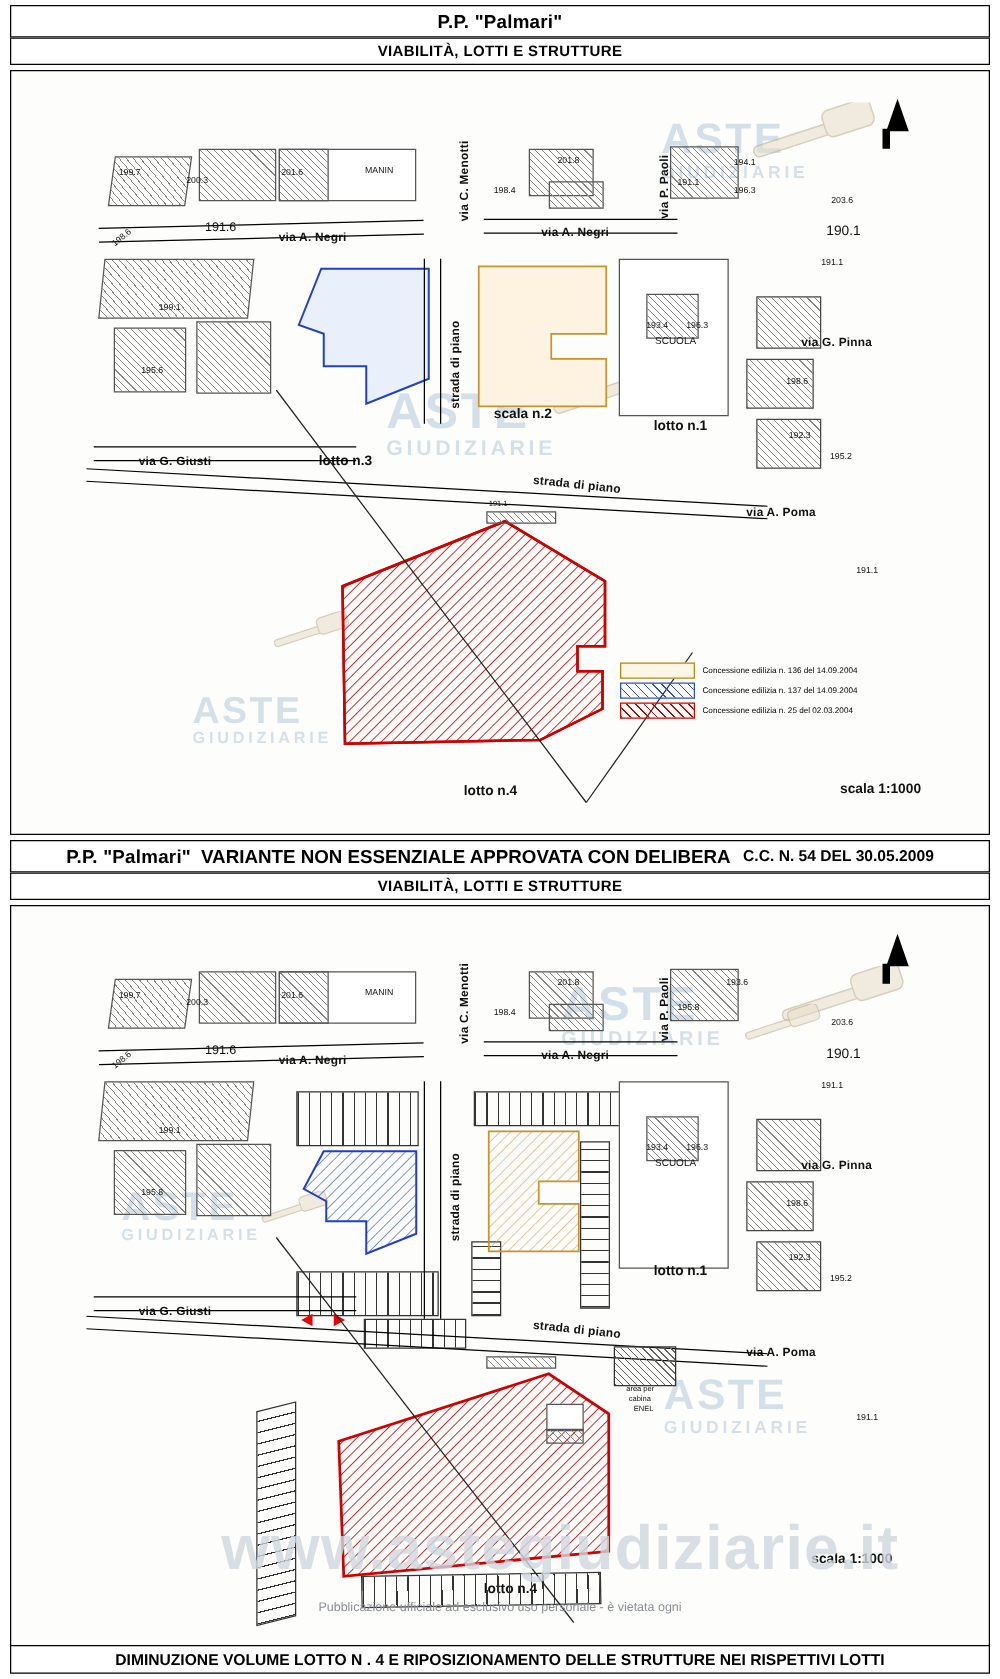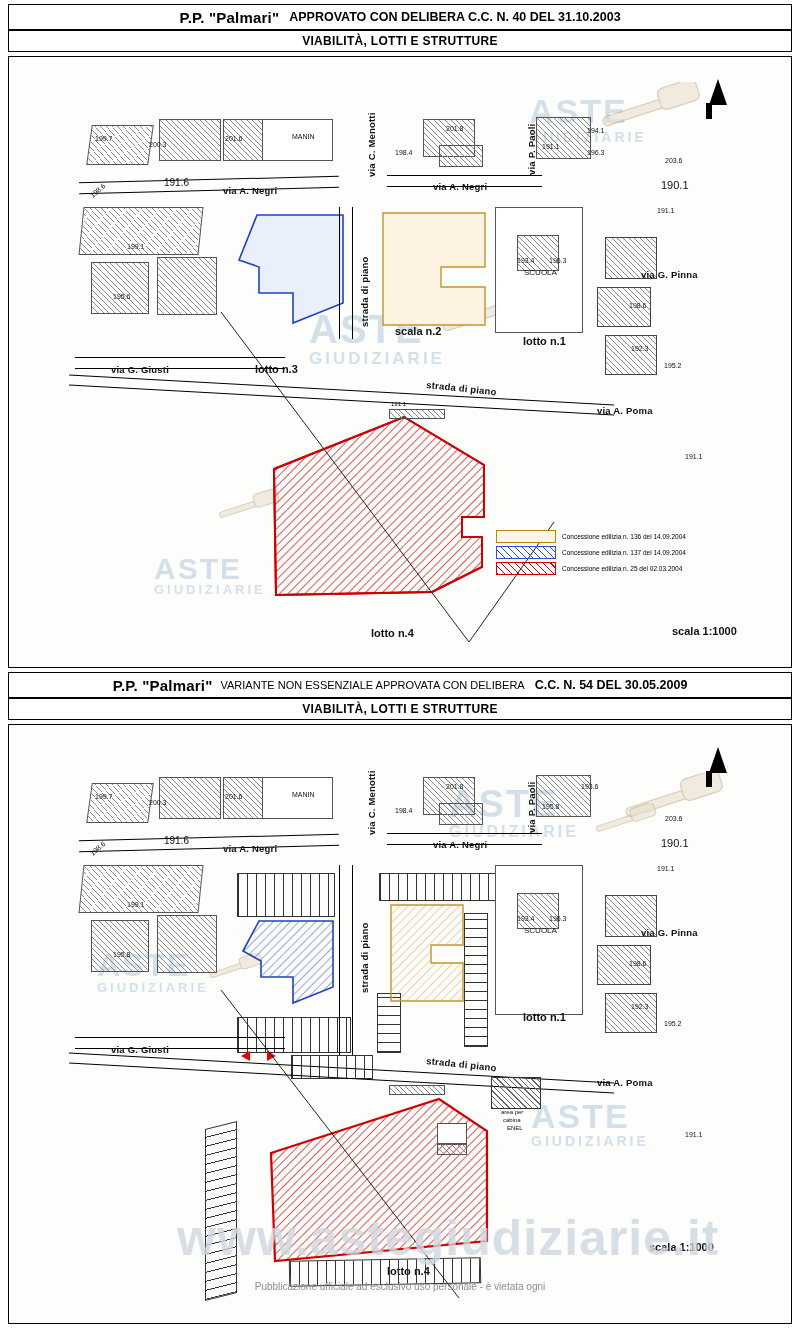--- a/index.html
+++ b/index.html
@@ -8,21 +8,21 @@
 
   
   .hdr{position:absolute;left:8px;width:784px;border:1px solid #000;background:#fff;
        display:flex;align-items:center;justify-content:center;box-sizing:border-box;}
   .hdr1{top:4px;height:26px;}
   .hdr2{top:30px;height:22px;}
   .hdr3{top:672px;height:26px;}
   .hdr4{top:698px;height:22px;}
   .hdr-title{font-size:15px;font-weight:bold;letter-spacing:.2px;}
   .hdr-sub{font-size:12.5px;font-weight:bold;margin-left:10px;}
-  .hdr-small{font-size:11px;font-weight:normal;margin-left:8px;}
+  .hdr-small{font-size:15px;font-weight:bold;margin-left:8px;}
   .viab{font-size:12px;font-weight:bold;letter-spacing:.3px;}
 
   
   .map{position:absolute;left:8px;width:784px;border:1px solid #000;background:#fdfdfb;
        box-sizing:border-box;overflow:hidden;}
   .map1{top:56px;height:612px;}
   .map2{top:724px;height:600px;}
 
   .bottom-note{position:absolute;left:8px;top:1316px;width:784px;height:23px;border:1px solid #000;
      background:#fff;display:flex;align-items:center;justify-content:center;box-sizing:border-box;}
@@ -68,21 +68,20 @@
 
   .discl{position:absolute;text-align:center;width:100%;font-size:10px;color:#8a8f93;}
 </style>
 </head>
 <body>
 
 <div class="sheet">
 
   <div class="hdr hdr1">
     <span class="hdr-title">P.P. "Palmari"</span>
-    <span class="hdr-sub">APPROVATO CON DELIBERA  C.C. N. 40 DEL 31.10.2003</span>
   </div>
   <div class="hdr hdr2">
     <span class="viab">VIABILITÀ, LOTTI E  STRUTTURE</span>
   </div>
 
   <div class="map map1">
 
     <div class="wm wm-aste" style="left:300px;top:250px;">ASTE</div>
     <div class="wm wm-giud" style="left:300px;top:292px;">GIUDIZIARIE</div>
     <div class="wm wm-aste" style="left:145px;top:495px;font-size:30px;">ASTE</div>
@@ -388,14 +387,17 @@
       <line x1="62" y1="10" x2="300" y2="318" stroke="#222" stroke-width="1"></line>
     </svg>
 
     <div class="lbl scala" style="left:640px;top:516px;">scala 1:1000</div>
 
     <div class="wm-big" style="left:168px;top:484px;">www.astegiudiziarie.it</div>
 
     <div class="discl" style="left:0;top:556px;">Pubblicazione ufficiale ad esclusivo uso personale - è vietata ogni</div>
   </div>
 
+  <div class="bottom-note">
+    <span>DIMINUZIONE VOLUME LOTTO N . 4 E  RIPOSIZIONAMENTO DELLE STRUTTURE NEI RISPETTIVI LOTTI</span>
+  </div>
 
 </div>
 
 </body></html>

